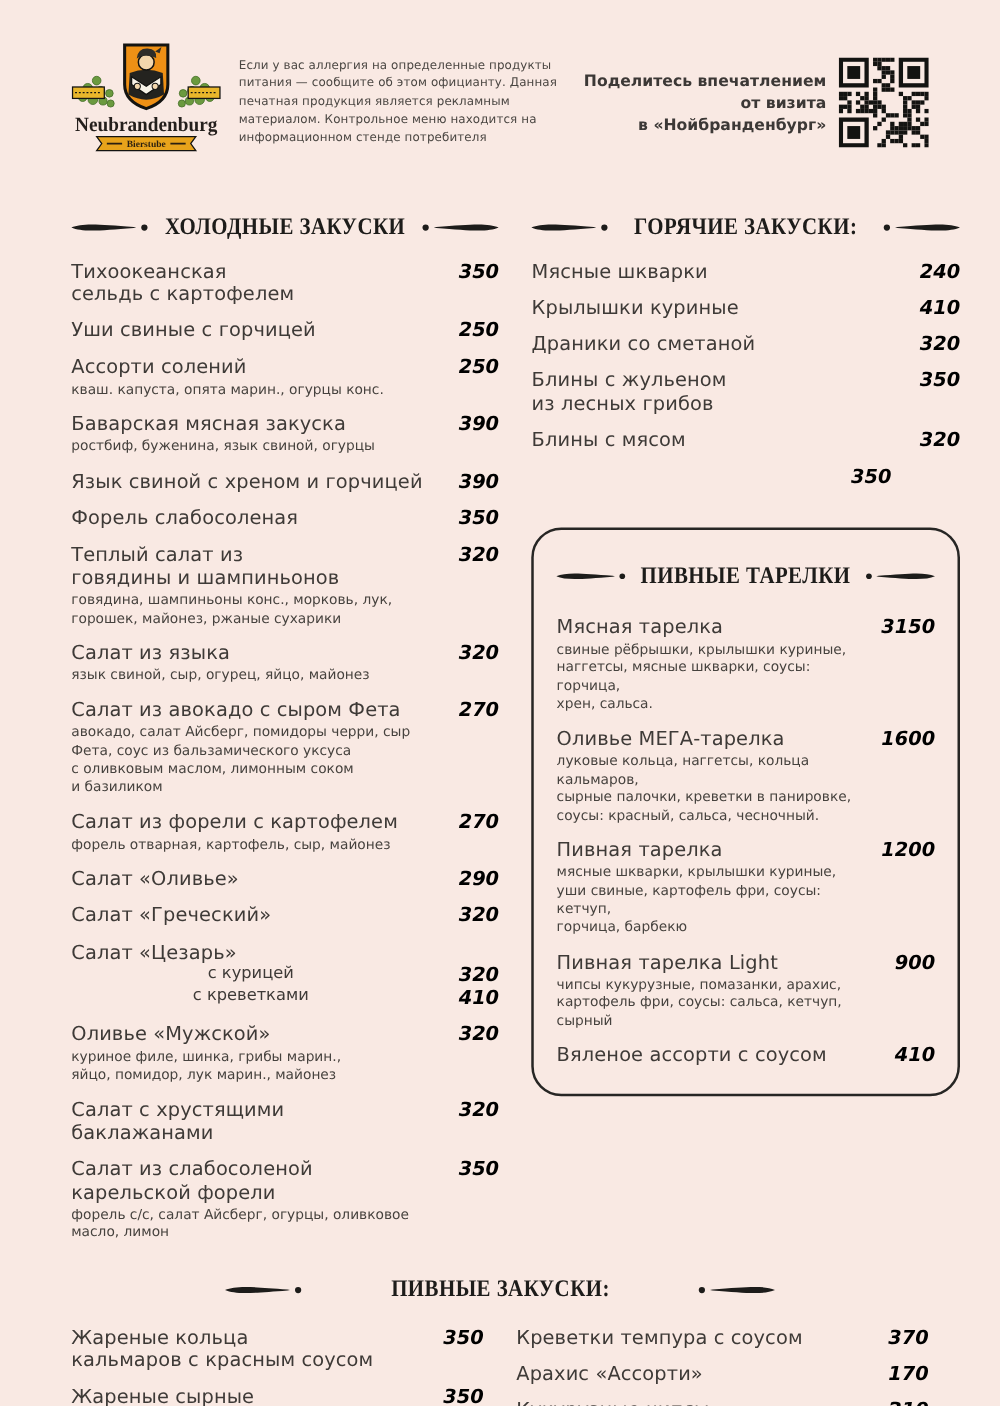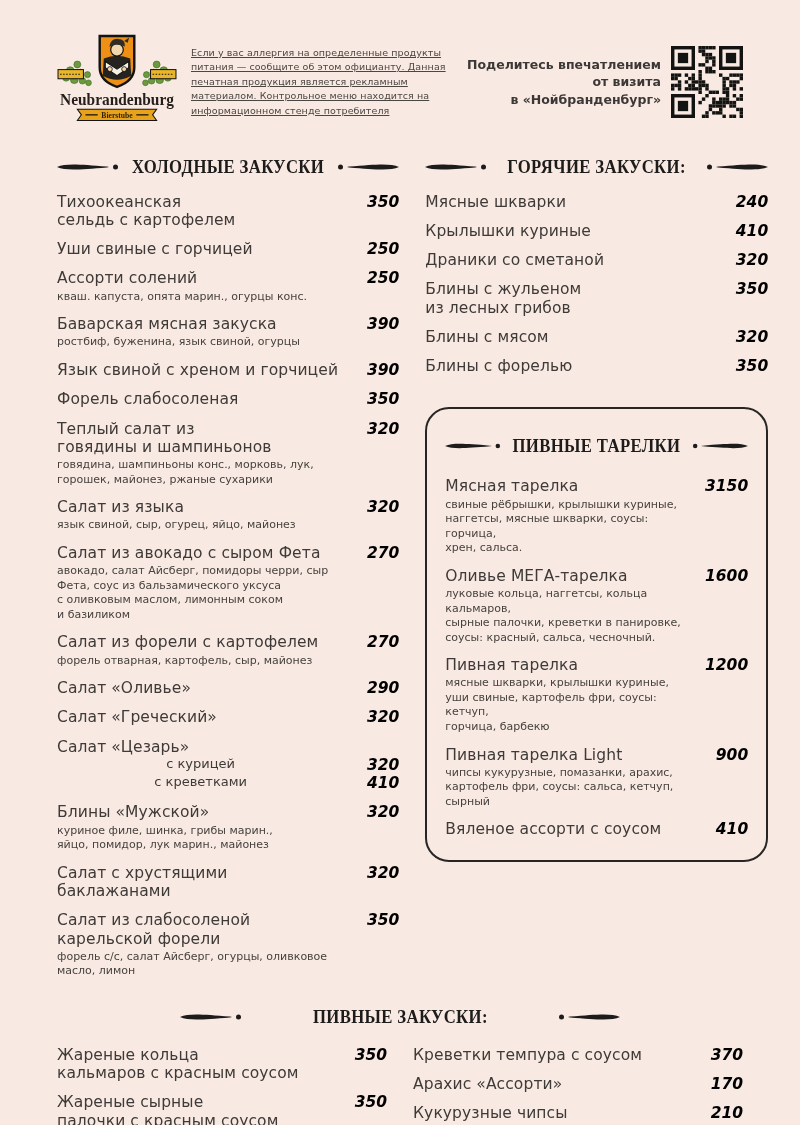--- a/index.html
+++ b/index.html
@@ -5,37 +5,37 @@
   * { margin:0; padding:0; box-sizing:border-box; }
   html,body { background:#f9e9e3; }
   body { font-family:"DejaVu Sans","Liberation Sans",sans-serif; color:#3e3a37; }
   .page{ position:relative; width:800px; height:1125px; margin:0 auto; background:#f9e9e3;
          padding:34px 57px 20px 57px; overflow:hidden; }
 
   
   .hdr{ display:flex; align-items:flex-start; }
   .logo{ width:120px; flex:0 0 120px; }
   .disclaimer{ width:268px; margin-left:14px; margin-top:12px; font-size:9.5px; line-height:1.52;
-               color:#4a4642; letter-spacing:.1px;text-decoration:underline; }
+               color:#4a4642; letter-spacing:.1px; }
   .qr-wrap{ margin-left:auto; display:flex; align-items:center; gap:10px; margin-top:12px; }
   .qr-caption{ font-size:12.5px; font-weight:600; line-height:1.4; color:#3c3836;
                text-align:right; white-space:pre-line; }
   .qr{ width:72px; height:72px; flex:0 0 72px; }
 
   
   .sec-head{ display:flex; align-items:center; justify-content:space-between; margin:0 0 15px 0; }
   .sec-title{ font-family:"Liberation Serif","DejaVu Serif",serif; font-weight:700; font-size:19px;
               letter-spacing:.4px; color:#1d1c1a; white-space:nowrap; transform:scaleX(.88); }
   .orn{ width:62px; height:12px; flex:0 0 62px; }
   .orn svg{ display:block; width:100%; height:100%; }
   .orn.r svg{ transform:scaleX(-1); }
 
   
   .cols{ display:grid; grid-template-columns:1fr 1fr; column-gap:26px; }
-  .cols.top{ margin-top:26px; }
+  .cols.top{ margin-top:41px; }
 
   
   .item{ display:grid; grid-template-columns:1fr 52px; column-gap:3px; margin-bottom:11px; }
   .nm{ font-size:15.5px; line-height:1.18; letter-spacing:.1px; color:#3e3a37; white-space:pre-line; }
   .pr{ text-align:right; font-weight:700; font-style:italic; font-size:15.5px; color:#000000; line-height:1.18; }
   .vr{ font-size:13px; line-height:1.3; color:#3e3a37;text-align:center; }
   .ds{ font-size:11px; line-height:1.32; color:#46423e; margin-top:2px; white-space:pre-line; }
 
   
   .box{ border:2px solid #272624; border-radius:24px; padding:22px 18px 10px 18px; margin-top:32px; }
@@ -345,21 +345,21 @@
           </div>
           <div class="item">
             <div class="nm">Салат «Цезарь»</div>
             <div class="pr"></div>
             <div class="vr">с курицей</div>
             <div class="pr">320</div>
             <div class="vr">с креветками</div>
             <div class="pr">410</div>
           </div>
           <div class="item">
-            <div class="nm">Блины «Мужской»</div>
+            <div class="nm">Оливье «Мужской»</div>
             <div class="pr">320</div>
             <div class="ds">куриное филе, шинка, грибы марин.,
 яйцо, помидор, лук марин., майонез</div>
             <div class="pr"></div>
           </div>
           <div class="item">
             <div class="nm">Салат с хрустящими баклажанами</div>
             <div class="pr">320</div>
           </div>
           <div class="item">
@@ -410,21 +410,20 @@
             <div class="item">
               <div class="nm">Блины с жульеном
 из лесных грибов</div>
               <div class="pr">350</div>
             </div>
             <div class="item">
               <div class="nm">Блины с мясом</div>
               <div class="pr">320</div>
             </div>
             <div class="item">
-              <div class="nm">Блины с форелью</div>
               <div class="pr">350</div>
             </div>
           </div>
       </section>
 
       <section class="box">
         <div class="sec-head">
           <span class="orn l">
               <svg viewBox="0 0 62 12">
                 <g fill="#1d1c1a">

